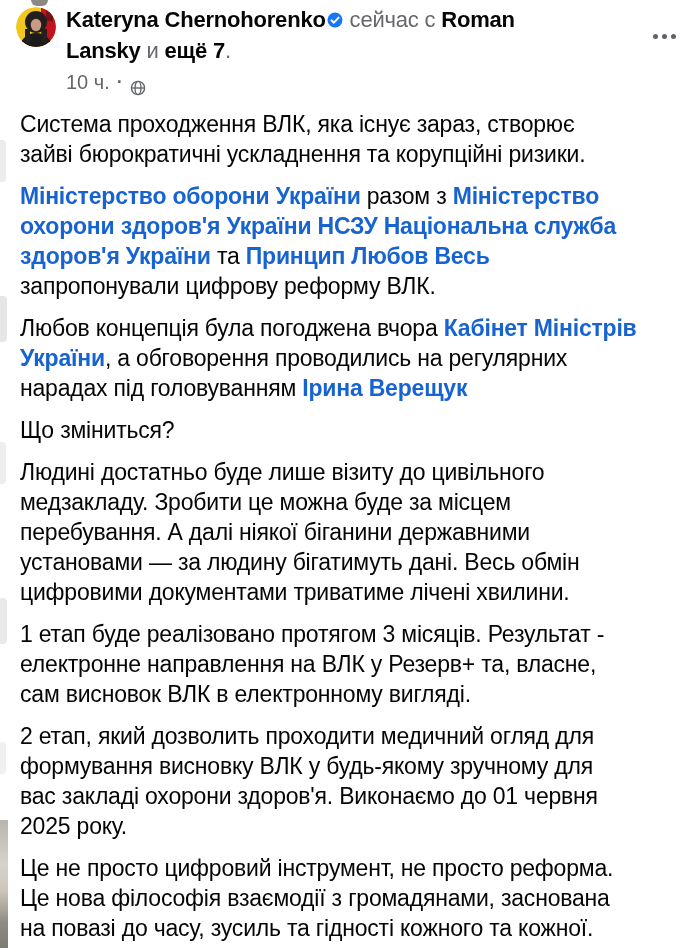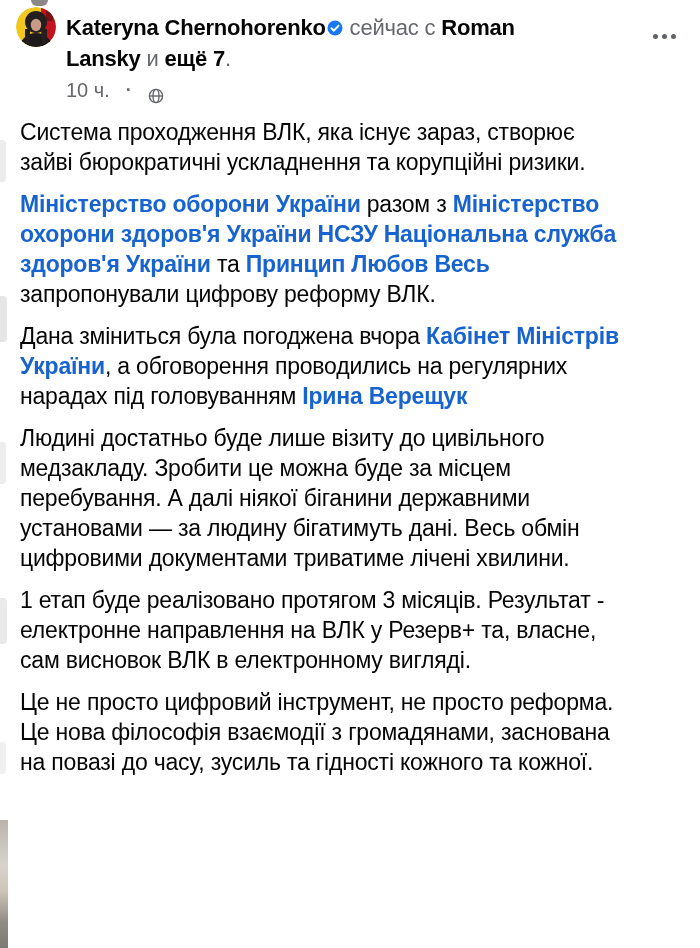--- a/index.html
+++ b/index.html
@@ -2,29 +2,29 @@
 <html><head>
 <meta charset="utf-8">
 <style>
   html,body{margin:0;padding:0;background:#fff;}
   body{width:700px;height:948px;overflow:hidden;position:relative;
        font-family:"Liberation Sans","DejaVu Sans",sans-serif;
        -webkit-font-smoothing:antialiased;}
   .post{position:relative;width:700px;height:948px;background:#fff;}
 
   
-  .post-header{position:relative;padding:12px 20px 0 66px;min-height:96px;}
+  .post-header{position:relative;padding:4px 20px 0 66px;min-height:96px;}
   .avatar{position:absolute;left:16px;top:7px;width:40px;height:40px;border-radius:50%;
           overflow:hidden;cursor:pointer;}
   .avatar svg{display:block;}
   .name-line{font-size:22px;line-height:31px;color:#050505;letter-spacing:-0.2px;}
   .name-line .b{font-weight:700;cursor:pointer;}
   .name-line .g{color:#65676b;font-weight:400;}
   .badge{display:inline-block;width:16px;height:16px;vertical-align:-1px;margin:0 1px;}
-  .meta-line{font-size:20px;line-height:28px;color:#65676b;display:flex;align-items:center;gap:16px;margin-top:2px;}
+  .meta-line{font-size:20px;line-height:28px;color:#65676b;display:flex;align-items:center;gap:7px;margin-top:2px;}
   .meta-line .sep{font-weight:700;font-size:18px;}
   .globe{display:inline-block;width:16px;height:16px;margin-top:2px;}
   .menu-btn{position:absolute;right:22px;top:28px;display:flex;gap:4px;padding:6px 2px;cursor:pointer;}
   .menu-btn i{width:5px;height:5px;border-radius:50%;background:#5f6368;display:block;}
 
   
   .post-body{padding:9px 0 0 20px;overflow:hidden;}
   .para{margin:0 0 12px 0;font-size:23px;line-height:30px;color:#050505;
         white-space:pre;letter-spacing:-0.2px;}
   .para:last-child{margin-bottom:16px;}
@@ -111,28 +111,33 @@
     </div>
   </div>
 
   <div class="post-body">
     <p class="para"><span>Система проходження ВЛК, яка існує зараз, створює
 зайві бюрократичні ускладнення та корупційні ризики.</span></p>
     <p class="para"><span class="lnk">Міністерство оборони України</span><span> разом з </span><span class="lnk">Міністерство
 охорони здоров'я України</span><span> </span><span class="lnk">НСЗУ Національна служба
 здоров'я України</span><span> та </span><span class="lnk">Принцип Любов Весь</span><span>
 запропонували цифрову реформу ВЛК.</span></p>
-    <p class="para"><span>Дана зміниться була погоджена вчора </span><span class="lnk">Кабінет Міністрів
+    <p class="para"><span>Любов концепція була погоджена вчора </span><span class="lnk">Кабінет Міністрів
 України</span><span>, а обговорення проводились на регулярних
 нарадах під головуванням </span><span class="lnk">Ірина Верещук</span></p>
+    <p class="para"><span>Що зміниться?</span></p>
     <p class="para"><span>Людині достатньо буде лише візиту до цивільного
 медзакладу. Зробити це можна буде за місцем
 перебування. А далі ніякої біганини державними
 установами — за людину бігатимуть дані. Весь обмін
 цифровими документами триватиме лічені хвилини.</span></p>
     <p class="para"><span>1 етап буде реалізовано протягом 3 місяців. Результат -
 електронне направлення на ВЛК у Резерв+ та, власне,
 сам висновок ВЛК в електронному вигляді.</span></p>
+    <p class="para"><span>2 етап, який дозволить проходити медичний огляд для
+формування висновку ВЛК у будь-якому зручному для
+вас закладі охорони здоров'я. Виконаємо до 01 червня
+2025 року.</span></p>
     <p class="para"><span>Це не просто цифровий інструмент, не просто реформа.
 Це нова філософія взаємодії з громадянами, заснована
 на повазі до часу, зусиль та гідності кожного та кожної.</span></p>
   </div>
 </div>
 
 </body></html>

